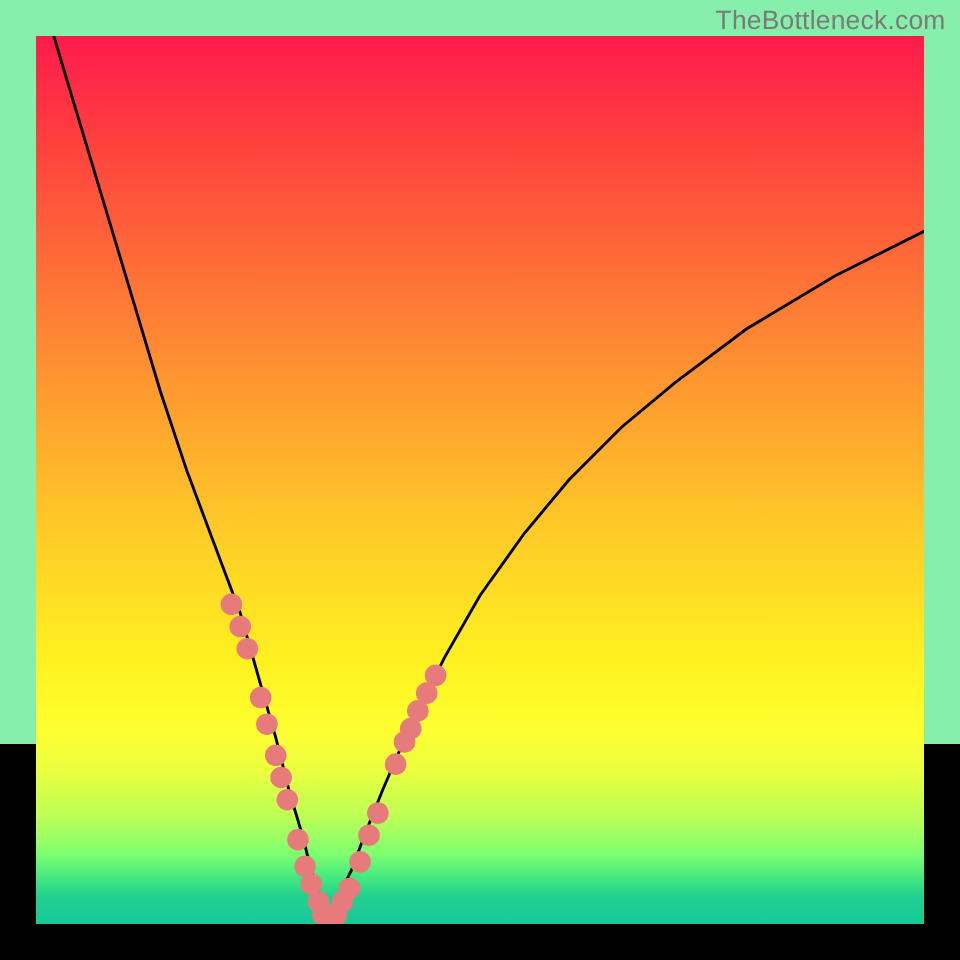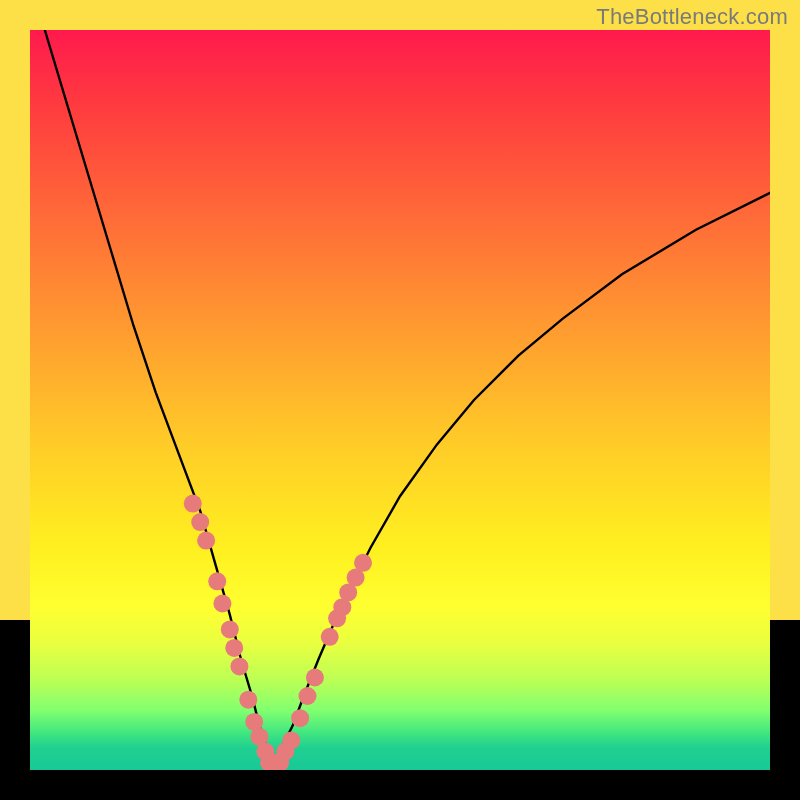--- a/index.html
+++ b/index.html
@@ -9,21 +9,21 @@
     height: 800px;
     overflow: hidden;
     background: #000;
   }
   .frame {
     position: absolute;
     top: 0;
     left: 0;
     width: 800px;
     height: 620px;
-    background: #fde047;
+    background: #86efac;
   }
   .plot {
     position: absolute;
     top: 30px;
     left: 30px;
     width: 740px;
     height: 740px;
     background: linear-gradient(to bottom,
       #ff1a4d 0%,
       #ff3a3f 10%,

